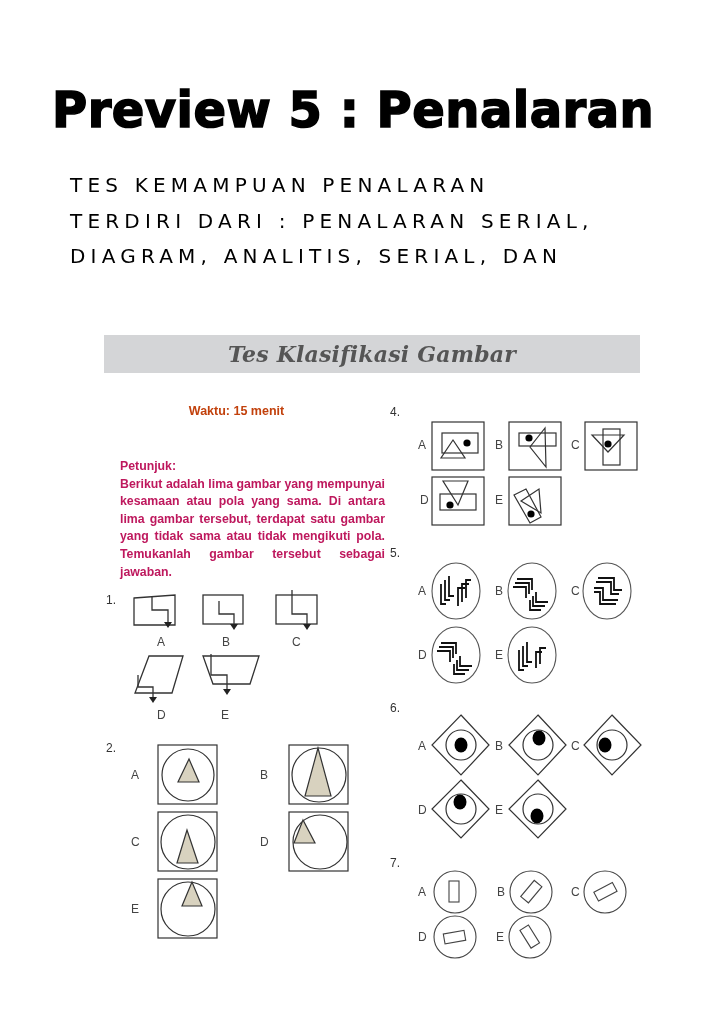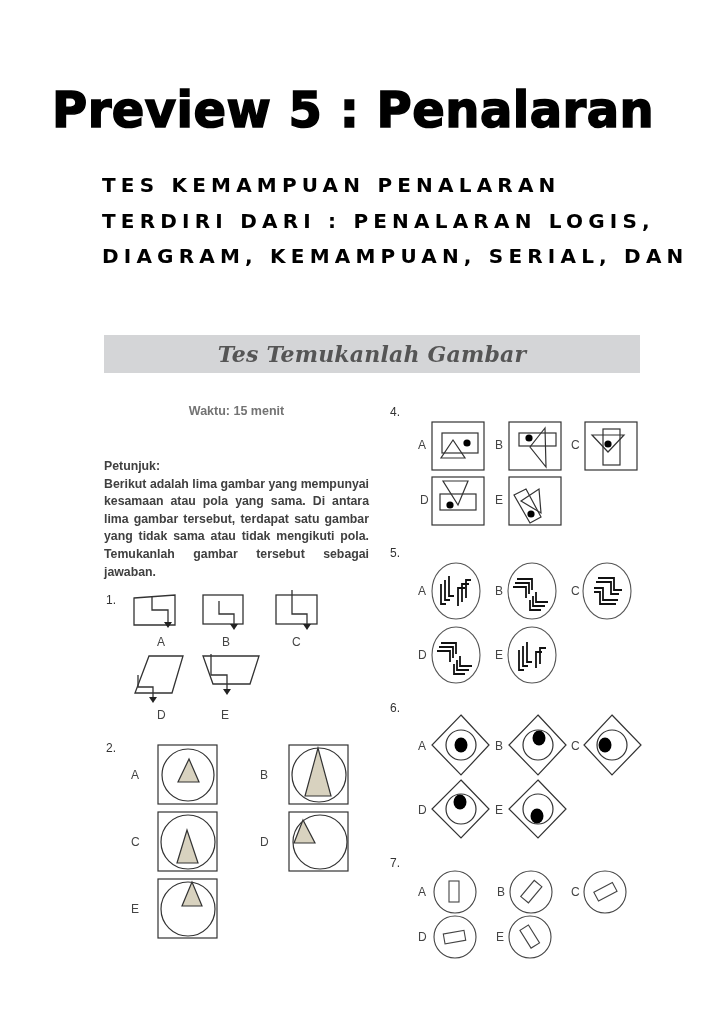--- a/index.html
+++ b/index.html
@@ -1,40 +1,40 @@
 <!DOCTYPE html>
 <html><head>
 <meta charset="utf-8">
 <style>
   html,body{margin:0;padding:0;background:#fff;}
   body{width:724px;height:1024px;position:relative;overflow:hidden;font-family:"Liberation Sans",sans-serif;color:#000;}
   .title{position:absolute;left:52px;top:80px;font-family:"DejaVu Sans",sans-serif;font-weight:900;font-size:50px;letter-spacing:0.5px;line-height:60px;white-space:nowrap;-webkit-text-stroke:1.6px #000;transform:scaleX(0.96);transform-origin:left;}
-  .subtitle{position:absolute;left:70px;top:168px;width:620px;font-family:"DejaVu Sans",sans-serif;font-weight:bold;font-size:20px;letter-spacing:5.2px;line-height:35.5px;margin-left:32px;}
+  .subtitle{position:absolute;left:70px;top:168px;width:620px;font-family:"DejaVu Sans",sans-serif;font-weight:normal;font-size:20px;letter-spacing:5.2px;line-height:35.5px;}
   .subtitle div{white-space:nowrap;}
   .banner{position:absolute;left:104px;top:335px;width:536px;height:38px;background:#d4d5d7;display:flex;align-items:center;justify-content:center;}
   .banner span{font-family:"DejaVu Serif",serif;font-style:italic;font-weight:bold;font-size:22px;color:#555;letter-spacing:0.2px;}
-  .meta{position:absolute;left:104px;top:402px;width:265px;text-align:center;font-size:12.5px;font-weight:bold;line-height:18px;color:#737373;}
-  .instr{position:absolute;left:104px;top:458px;width:265px;font-size:12.3px;line-height:17.6px;color:#404040;font-weight:bold;text-align:justify;}
+  .meta{position:absolute;left:104px;top:402px;width:265px;text-align:center;font-size:12.5px;font-weight:bold;line-height:18px;color:#c2410c;}
+  .instr{position:absolute;left:120px;top:458px;width:265px;font-size:12.3px;line-height:17.6px;color:#be185d;font-weight:bold;text-align:justify;}
   .instr .lbl{display:block;}
   .qnum{position:absolute;font-size:12px;color:#333;}
   .opt{position:absolute;font-size:12px;color:#444;}
   svg{position:absolute;overflow:visible;}
 </style>
 </head>
 <body>
 
 <div class="title">Preview 5 : Penalaran</div>
 <div class="subtitle">
   <div>TES KEMAMPUAN PENALARAN</div>
-  <div>TERDIRI DARI : PENALARAN LOGIS,</div>
-  <div>DIAGRAM, KEMAMPUAN, SERIAL, DAN</div>
+  <div>TERDIRI DARI : PENALARAN SERIAL,</div>
+  <div>DIAGRAM, ANALITIS, SERIAL, DAN</div>
 </div>
 
 <div class="banner">
-  <span>Tes Temukanlah Gambar</span>
+  <span>Tes Klasifikasi Gambar</span>
 </div>
 
 <div class="meta">
   <div>Waktu: 15 menit</div>
 </div>
 
 <div class="instr">
   <span class="lbl">Petunjuk:</span>
   <span>Berikut adalah lima gambar yang mempunyai kesamaan atau pola yang sama. Di antara lima gambar tersebut, terdapat satu gambar yang tidak sama atau tidak mengikuti pola. Temukanlah gambar tersebut sebagai jawaban.</span>
 </div>

